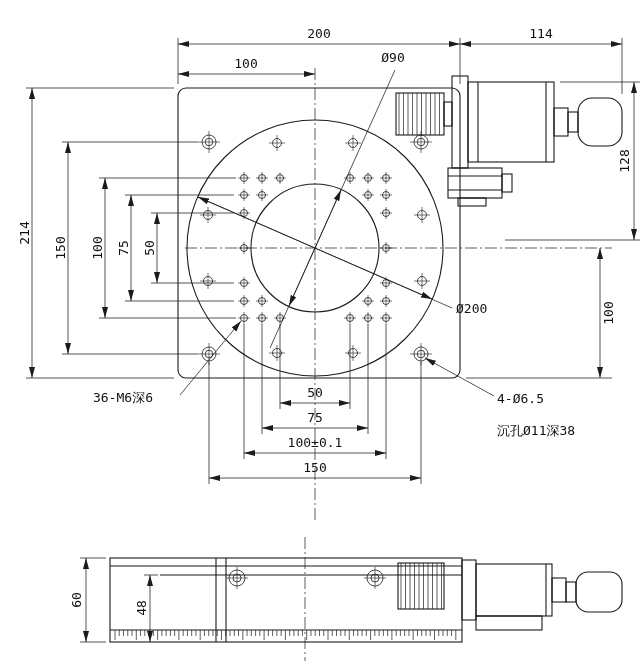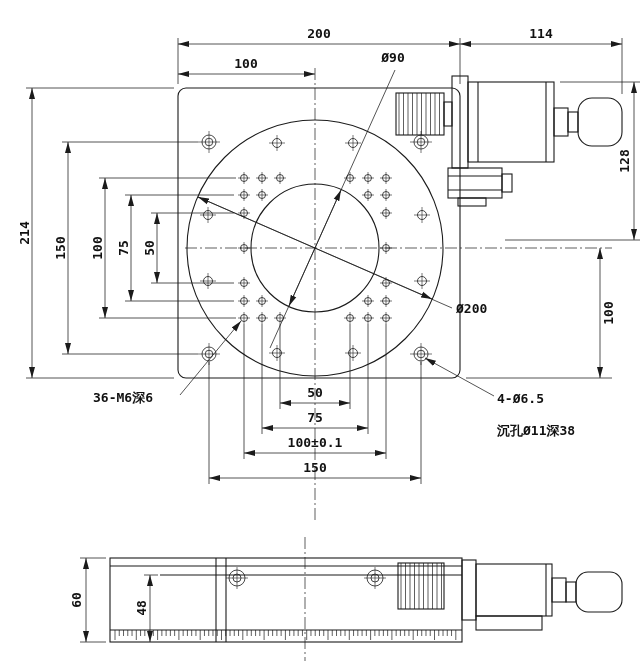--- a/index.html
+++ b/index.html
@@ -1,16 +1,16 @@
 <!DOCTYPE html>
 <html><head>
 <meta charset="utf-8">
 <style>
   html,body{margin:0;padding:0;background:#fff;}
-  .page{width:641px;height:668px;position:relative;background:#fff;overflow:hidden;font-weight:bold;}
+  .page{width:641px;height:668px;position:relative;background:#fff;overflow:hidden;}
   svg{display:block;}
   .ln{fill:none;stroke:#1b1b1b;stroke-width:1.1;}
   .thin{stroke-width:0.8;}
   .dim{fill:none;stroke:#1b1b1b;stroke-width:0.75;}
   .cl{fill:none;stroke:#1b1b1b;stroke-width:0.7;stroke-dasharray:12 3 2 3;}
   .cl2{stroke:#1b1b1b;stroke-width:0.6;}
   .hatch{stroke:#1b1b1b;stroke-width:0.7;fill:none;}
   text{font-family:"DejaVu Sans Mono","DejaVu Sans",monospace;font-size:13px;fill:#111;}
   .note{font-size:13px;}
   .arr1{marker-end:url(#arr);}

